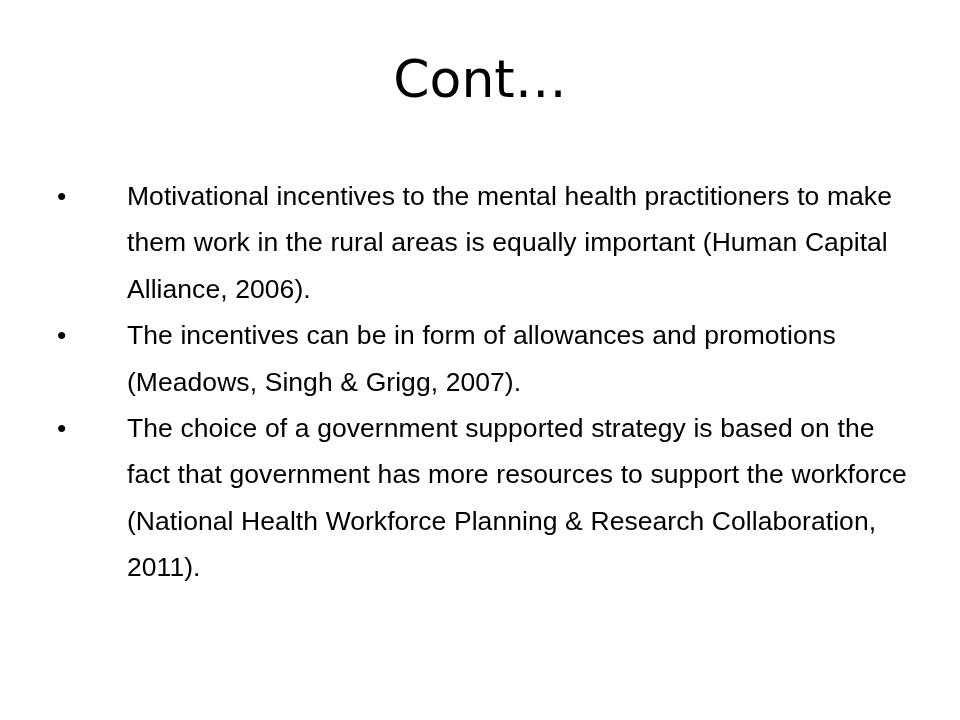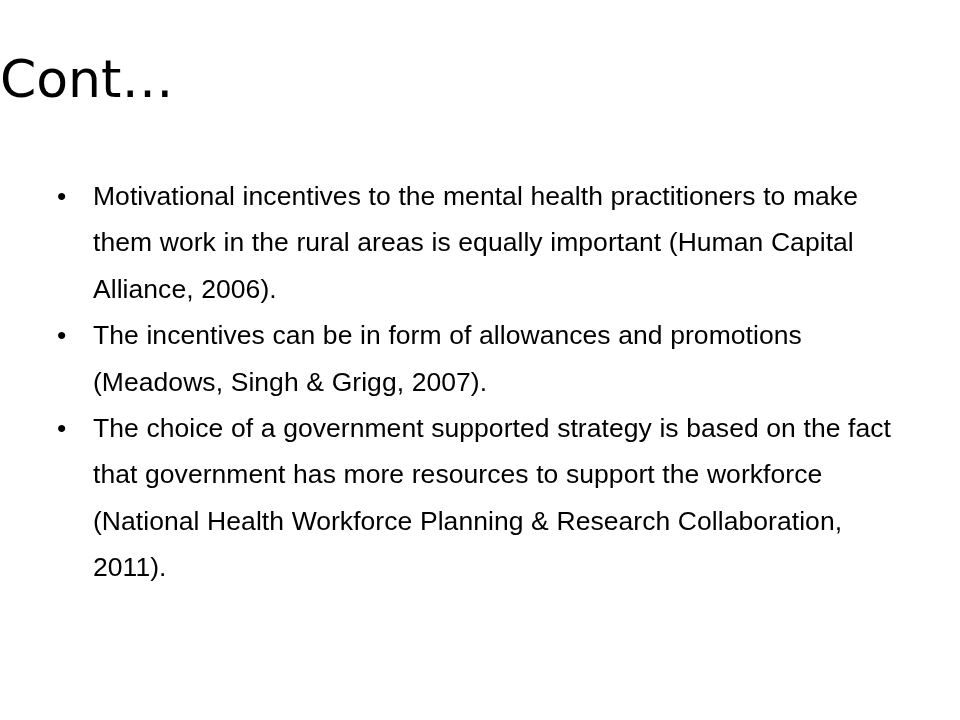--- a/index.html
+++ b/index.html
@@ -23,21 +23,21 @@
     background: #ffffff;
     box-sizing: border-box;
   }
 
   
   .slide-title {
     position: absolute;
     left: 0;
     top: 48px;
     width: 960px;
-    text-align: left;
+    text-align: center;
     font-family: "DejaVu Sans", sans-serif;
     font-size: 52px;
     font-weight: 400;
     line-height: 62px;
     color: #000000;
     letter-spacing: 0px;
     white-space: pre;
   }
 
   
@@ -69,20 +69,21 @@
     width: 20px;
     font-family: "Liberation Sans", sans-serif;
     font-size: 26.5px;
     line-height: 46.4px;
     color: #000000;
     text-align: left;
   }
 
   .bullet-text {
     display: block;
+    margin-left: 34px;
   }
 </style>
 </head>
 <body>
 
 <div class="slide">
 
   <div class="slide-title">Cont…</div>
 
   <div class="slide-body">

